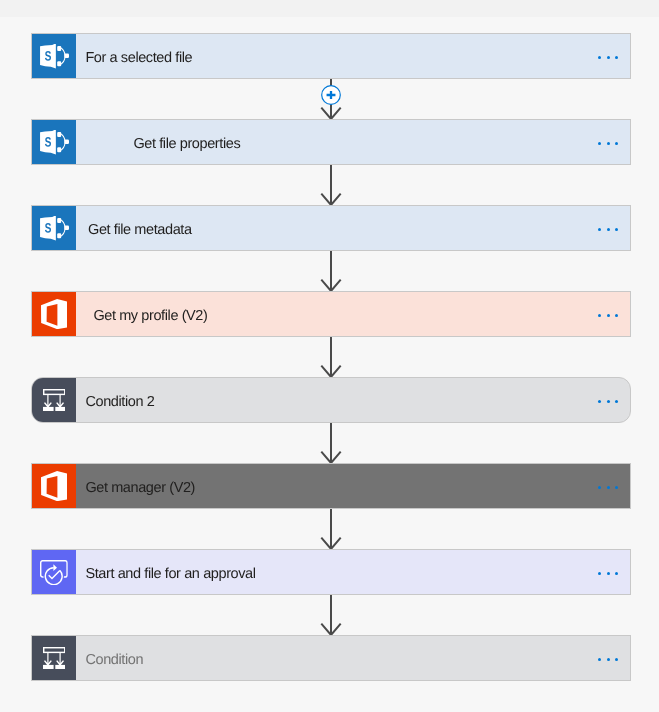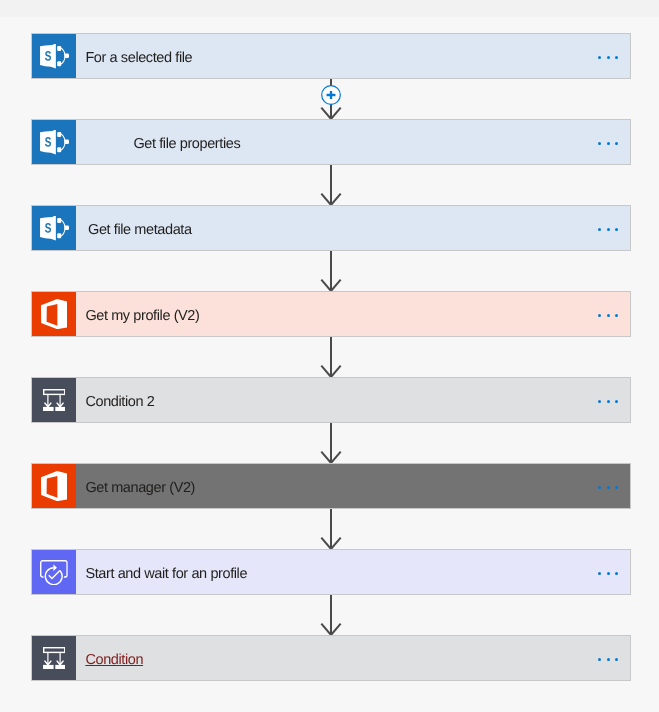--- a/index.html
+++ b/index.html
@@ -120,42 +120,42 @@
             <span class="dot" style="background: rgb(0, 120, 215);"></span>
           </div>
         </div>
       </div>
       <div class="conn" style="top: 251px; height: 40px;">
         <svg width="659" height="40" viewBox="0 0 659 40">
           <path d="M331 0 L331 40" stroke="#4a4a4a" stroke-width="2" fill="none" shape-rendering="crispEdges"></path>
           <path d="M321.3 28.7 L331 40 L340.7 28.7" stroke="#4a4a4a" stroke-width="2" fill="none" stroke-linecap="butt" stroke-linejoin="miter"></path>
         </svg>
       </div>
-      <div class="card" style="top: 291px; background: rgb(251, 225, 217); border-color: rgb(200, 200, 200);">
+      <div class="card" style="top: 291px; background: rgb(251, 225, 217); border-color: rgb(200, 200, 200); gap: 8px;">
         <div class="iconbox" style="background: rgb(235, 60, 0);">
           <svg width="26.2" height="30.2" viewBox="0 0 26.2 30.2" style="position:relative;top:0.35px;left:0.3px">
       <path fill="#ffffff" fill-rule="evenodd" d="M 0.00 6.30 L 16.10 0.00 L 26.20 2.50 L 26.20 28.40 L 16.15 30.20 L 0.15 24.00 Z M 5.80 7.60 L 16.40 4.90 L 16.40 26.70 L 5.60 22.70 Z"></path>
     </svg>
         </div>
         <div class="cardbody">
           <div class="cardtitle" style="color: rgb(32, 31, 30);">Get my profile (V2)</div>
           <div class="menu">
             <span class="dot" style="background: rgb(0, 120, 215);"></span>
             <span class="dot" style="background: rgb(0, 120, 215);"></span>
             <span class="dot" style="background: rgb(0, 120, 215);"></span>
           </div>
         </div>
       </div>
       <div class="conn" style="top: 337px; height: 40px;">
         <svg width="659" height="40" viewBox="0 0 659 40">
           <path d="M331 0 L331 40" stroke="#4a4a4a" stroke-width="2" fill="none" shape-rendering="crispEdges"></path>
           <path d="M321.3 28.7 L331 40 L340.7 28.7" stroke="#4a4a4a" stroke-width="2" fill="none" stroke-linecap="butt" stroke-linejoin="miter"></path>
         </svg>
       </div>
-      <div class="card" style="top: 377px; background: rgb(223, 224, 226); border-color: rgb(200, 200, 200);">
+      <div class="card" style="top: 377px; background: rgb(223, 224, 226); border-color: rgb(200, 200, 200); border-radius: 12px;">
         <div class="iconbox" style="background: rgb(71, 77, 91);">
           <svg width="22.5" height="22.5" viewBox="0 0 22.5 22.5" style="position:relative;left:-0.1px;top:-0.22px">
       <rect x="0.72" y="0.72" width="21.06" height="4.66" fill="none" stroke="#ffffff" stroke-width="1.44"></rect>
       <path d="M4.9 6.1 L4.9 17.9 M17.1 6.1 L17.1 17.9" stroke="#ffffff" stroke-width="1.2" fill="none"></path>
       <path d="M1.5 13.6 L4.9 17.75 L8.3 13.6 M13.7 13.6 L17.1 17.75 L20.5 13.6" stroke="#ffffff" stroke-width="1.45" fill="none" stroke-linejoin="miter" stroke-linecap="butt"></path>
       <rect x="0" y="17.9" width="10.6" height="4.6" fill="#ffffff"></rect>
       <rect x="12.3" y="17.9" width="10.2" height="4.6" fill="#ffffff"></rect>
     </svg>
         </div>
         <div class="cardbody">
@@ -203,21 +203,21 @@
                 <circle cx="13.7" cy="16.2" r="10.2" fill="#000"></circle>
               </mask>
             </defs>
       <rect x="0.7" y="0.7" width="26.4" height="16.4" rx="2.1" fill="none" stroke="#ffffff" stroke-width="1.45" mask="url(#apmask)"></rect>
       <path d="M13.7 7.8 A8.4 8.4 0 1 0 19.9 10.5" fill="none" stroke="#ffffff" stroke-width="1.45"></path>
       <path d="M13.4 4.3 L17.0 7.75 L13.4 11.1 Z" fill="#ffffff"></path>
       <path d="M8.7 15.3 L12.0 18.5 L19.9 10.5" fill="none" stroke="#ffffff" stroke-width="1.45" stroke-linecap="butt" stroke-linejoin="miter"></path>
     </svg>
         </div>
         <div class="cardbody">
-          <div class="cardtitle" style="color: rgb(32, 31, 30);">Start and wait for an profile</div>
+          <div class="cardtitle" style="color: rgb(32, 31, 30);">Start and file for an approval</div>
           <div class="menu">
             <span class="dot" style="background: rgb(0, 120, 215);"></span>
             <span class="dot" style="background: rgb(0, 120, 215);"></span>
             <span class="dot" style="background: rgb(0, 120, 215);"></span>
           </div>
         </div>
       </div>
       <div class="conn" style="top: 595px; height: 40px;">
         <svg width="659" height="40" viewBox="0 0 659 40">
           <path d="M331 0 L331 40" stroke="#4a4a4a" stroke-width="2" fill="none" shape-rendering="crispEdges"></path>
@@ -228,21 +228,21 @@
         <div class="iconbox" style="background: rgb(71, 77, 91);">
           <svg width="22.5" height="22.5" viewBox="0 0 22.5 22.5" style="position:relative;left:-0.1px;top:-0.22px">
       <rect x="0.72" y="0.72" width="21.06" height="4.66" fill="none" stroke="#ffffff" stroke-width="1.44"></rect>
       <path d="M4.9 6.1 L4.9 17.9 M17.1 6.1 L17.1 17.9" stroke="#ffffff" stroke-width="1.2" fill="none"></path>
       <path d="M1.5 13.6 L4.9 17.75 L8.3 13.6 M13.7 13.6 L17.1 17.75 L20.5 13.6" stroke="#ffffff" stroke-width="1.45" fill="none" stroke-linejoin="miter" stroke-linecap="butt"></path>
       <rect x="0" y="17.9" width="10.6" height="4.6" fill="#ffffff"></rect>
       <rect x="12.3" y="17.9" width="10.2" height="4.6" fill="#ffffff"></rect>
     </svg>
         </div>
         <div class="cardbody">
-          <div class="cardtitle" style="color: #7f1d1d; text-decoration: underline;">Condition</div>
+          <div class="cardtitle" style="color: #737373;">Condition</div>
           <div class="menu">
             <span class="dot" style="background: rgb(0, 120, 215);"></span>
             <span class="dot" style="background: rgb(0, 120, 215);"></span>
             <span class="dot" style="background: rgb(0, 120, 215);"></span>
           </div>
         </div>
       </div>
     </div>
 </div>
 

